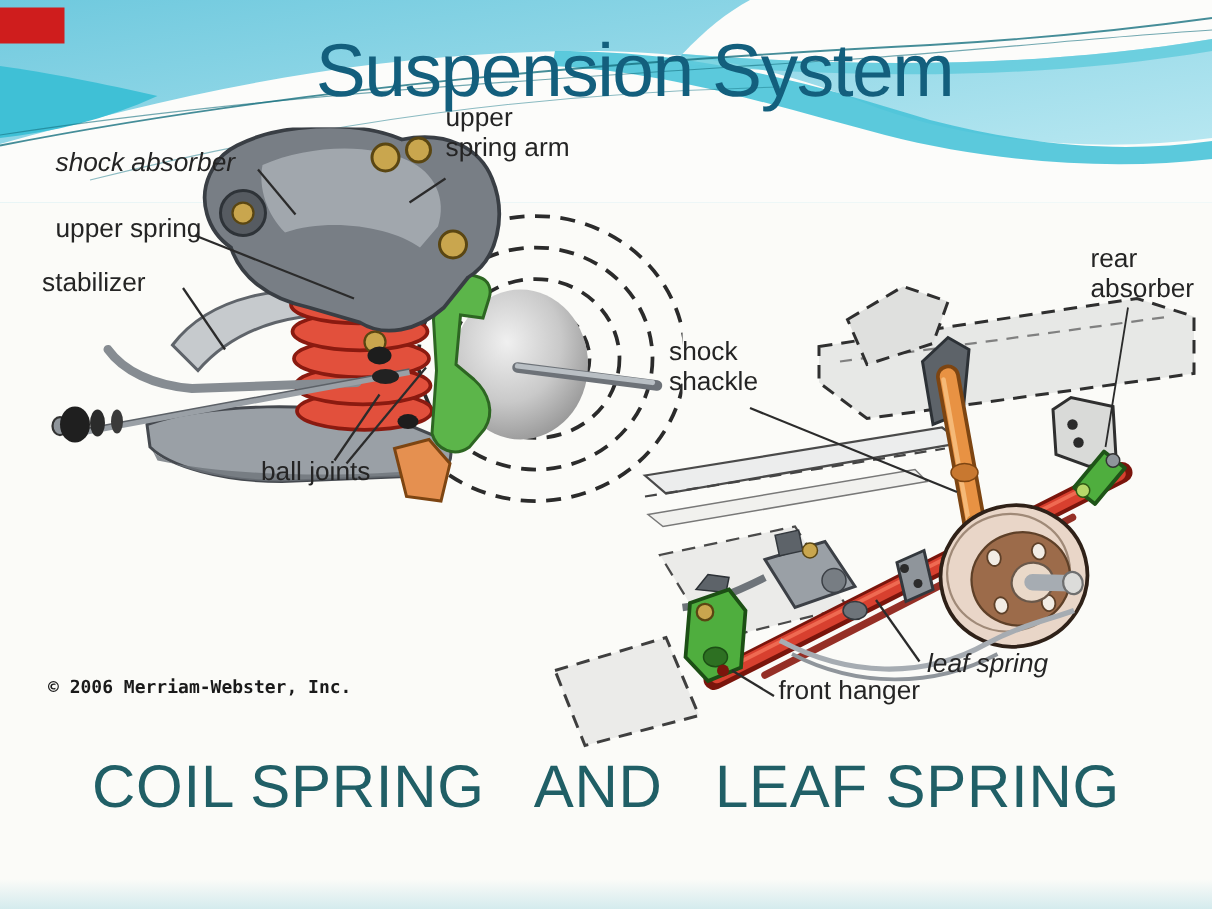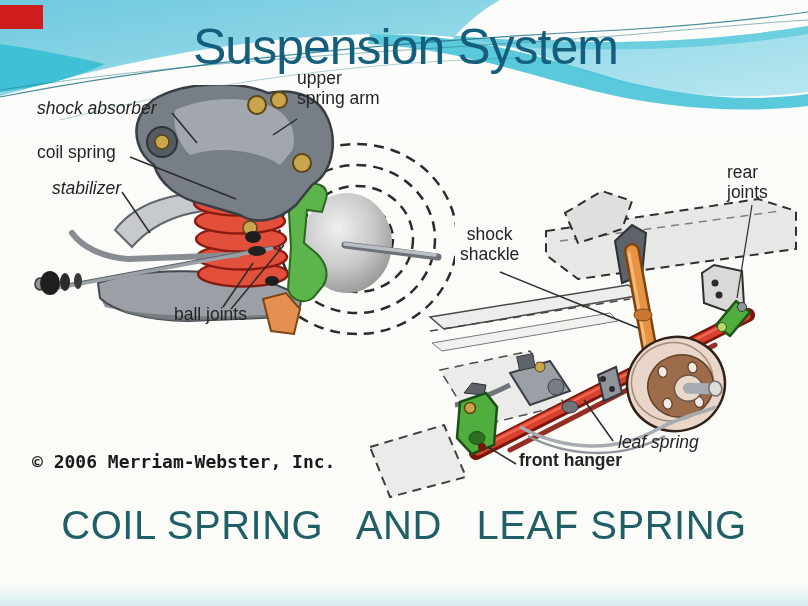--- a/index.html
+++ b/index.html
@@ -8,37 +8,38 @@
     background:#fbfbf8;
     font-family:"Liberation Sans", sans-serif;
   }
   .abs{position:absolute;}
   #header-art{left:0;top:0;}
   #corner-red-mark{left:0;top:5px;width:43px;height:24px;background:#cf1d1d;}
   #slide-title{
     left:193px;top:21px;width:460px;
     font-size:50px;line-height:52px;color:#135f7d;letter-spacing:-1px;
     white-space:nowrap;
+    text-align:center;
   }
   .dlabel{
     font-size:17.5px;line-height:20px;color:#242424;white-space:nowrap;
   }
   #lbl-shock-absorber{left:37px;top:98px;font-style:italic;}
   #lbl-coil-spring{left:37px;top:142px;}
-  #lbl-stabilizer{left:52px;top:178px;font-style:italic;}
+  #lbl-stabilizer{left:28px;top:178px;}
   #lbl-upper-control-arm{left:297px;top:68px;}
   #lbl-ball-joints{left:174px;top:304px;}
   #lbl-rear-shackle{left:727px;top:162px;}
-  #lbl-shock-absorber-2{left:460px;top:224px;text-align:center;}
+  #lbl-shock-absorber-2{left:446px;top:224px;}
   #lbl-leaf-spring{left:618px;top:432px;font-style:italic;}
-  #lbl-front-hanger{left:519px;top:450px;font-weight:bold;}
+  #lbl-front-hanger{left:519px;top:450px;}
   #copyright-note{
     left:32px;top:451px;
     font-family:"DejaVu Sans Mono", monospace;font-weight:bold;
-    font-size:18px;color:#1a1a1a;letter-spacing:0px;white-space:nowrap;
+    font-size:12px;color:#1a1a1a;letter-spacing:0px;white-space:nowrap;
   }
   #bottom-caption{
     left:0;top:503px;width:808px;text-align:center;
     font-size:40px;color:#205f66;white-space:pre;letter-spacing:0.5px;
   }
   #bottom-band{
     left:0;bottom:0;width:808px;height:20px;
     background:linear-gradient(to top, rgba(140,205,218,0.35), rgba(140,205,218,0));
   }
   svg{display:block;}
@@ -201,31 +202,31 @@
 
   <g stroke="#2b2b2b" stroke-width="1.5">
     <line x1="392" y1="50" x2="377" y2="143" stroke-width="1.2"></line>
     <line x1="140" y1="117" x2="278" y2="173"></line>
     <line x1="253" y1="286" x2="224" y2="245"></line>
     <line x1="156" y1="309" x2="128" y2="292"></line>
   </g>
 </svg>
 
 <div id="lbl-shock-absorber" class="abs dlabel">shock absorber</div>
-<div id="lbl-coil-spring" class="abs dlabel">coil spring</div>
+<div id="lbl-coil-spring" class="abs dlabel">upper spring</div>
 <div id="lbl-stabilizer" class="abs dlabel">stabilizer</div>
 <div id="lbl-upper-control-arm" class="abs dlabel">
   <div>upper</div>
   <div>spring arm</div>
 </div>
 <div id="lbl-ball-joints" class="abs dlabel">ball joints</div>
 
 <div id="lbl-rear-shackle" class="abs dlabel">
   <div>rear</div>
-  <div>joints</div>
+  <div>absorber</div>
 </div>
 <div id="lbl-shock-absorber-2" class="abs dlabel">
   <div>shock</div>
   <div>shackle</div>
 </div>
 <div id="lbl-leaf-spring" class="abs dlabel">leaf spring</div>
 <div id="lbl-front-hanger" class="abs dlabel">front hanger</div>
 
 <div id="copyright-note" class="abs">© 2006 Merriam-Webster, Inc.</div>
 

